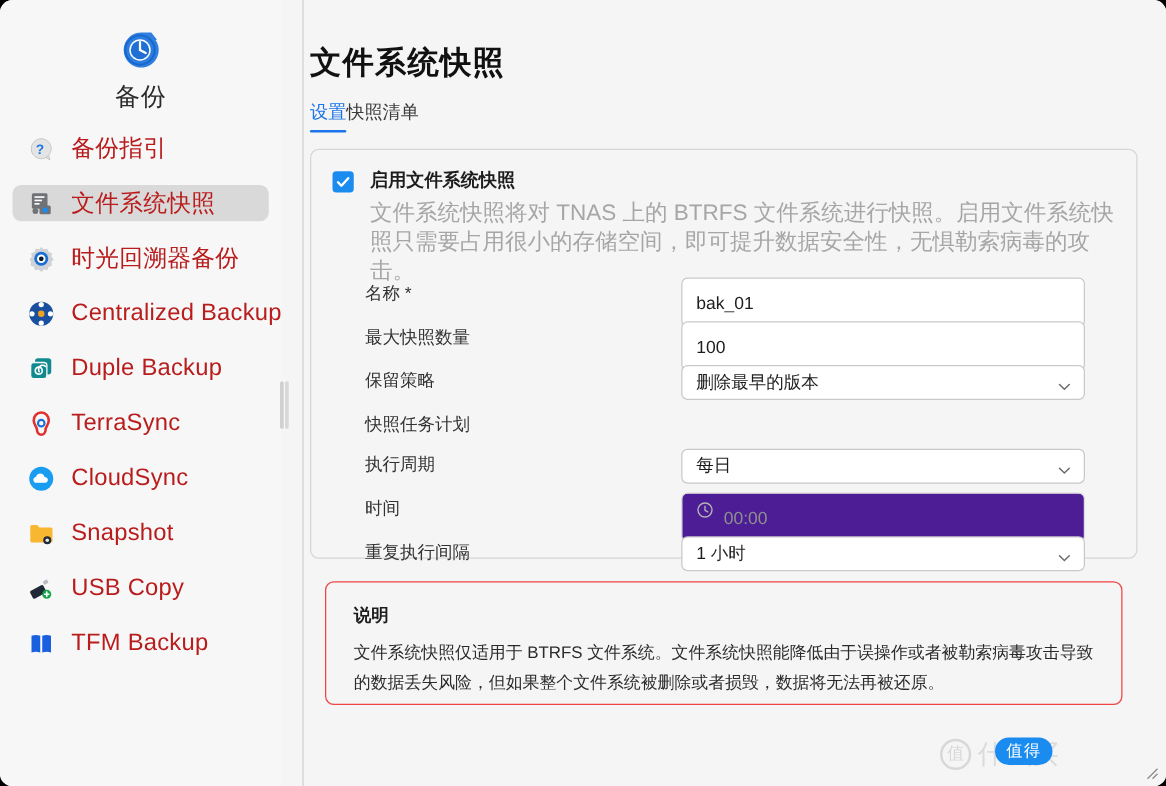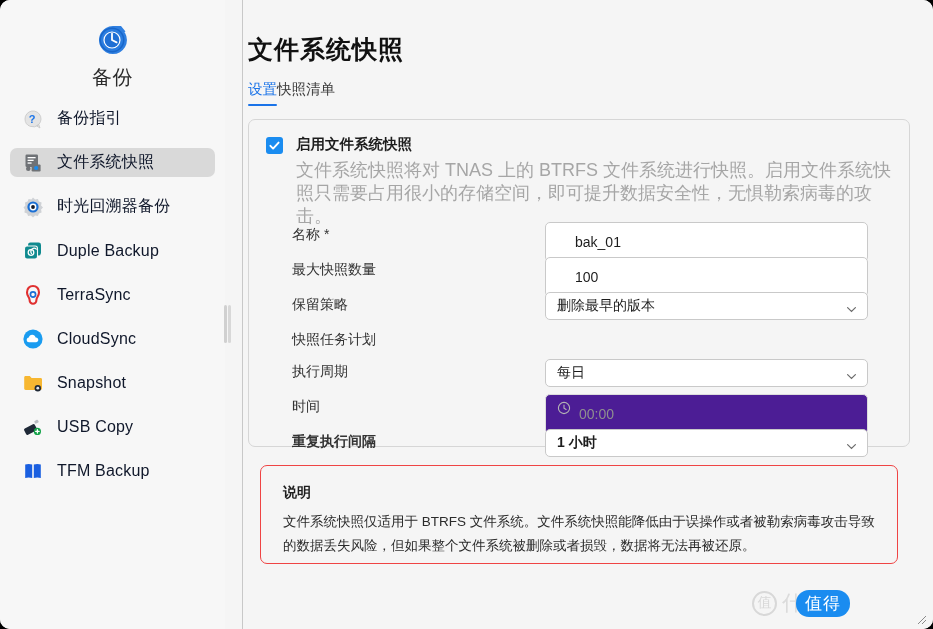--- a/index.html
+++ b/index.html
@@ -64,22 +64,22 @@
     cursor: default;
   }
   .nav-item.active { background: #d9d9d9; }
   .nav-ico {
     width: 22px; height: 22px;
     margin-right: 13px;
     flex: 0 0 22px;
     position: relative;
   }
   .nav-label {
-    font-size: 16px;
-    color: #0f172a;
+    font-size: 19px;
+    color: #b91c1c;
     white-space: nowrap;
     letter-spacing: .2px;
   }
 
   
   #side-scroll {
     position: absolute;
     left: 224px; top: 305px;
     width: 3px; height: 38px;
     background: #d0d0d0;
@@ -229,21 +229,21 @@
     width: 323px;
     height: 28px;
   }
   .txt-input {
     width: 100%; height: 40px;
     border: 1px solid #c9c9c9;
     border-radius: 5px;
     background: #ffffff;
     font-size: 14px;
     color: #1d1d1d;
-    padding: 0 29px;
+    padding: 0 11px;
     font-family: "Liberation Sans", sans-serif;
     outline: none;
   }
   .txt-input.disabled {
     background: #4c1d95;
     color: #8f8f8f;
     border-color: #dcdcdc;
     padding-left: 33px;
   }
   .clock-ico {
@@ -320,21 +320,21 @@
     font-size: 21px;
     color: #d9d9d9;
     letter-spacing: 1px;
     position: relative;
   }
   #wm-badge {
     position: absolute;
     left: 796px; top: 590px;
     background: #1a8cf0;
     color: #ffffff;
-    font-size: 17px;
+    font-size: 13px;
     border-radius: 13px;
     padding: 2px 9px;
     letter-spacing: 1px;
   }
   #resize-grip {
     position: absolute;
     right: 6px; bottom: 6px;
     width: 12px; height: 12px;
   }
 </style>
@@ -392,20 +392,33 @@
           <svg width="22" height="22" viewBox="0 0 22 22">
             <path d="M11 1.5l2.1 1.9 2.8-.5 1 2.7 2.7 1-.5 2.8 1.9 2.1-1.9 2.1.5 2.8-2.7 1-1 2.7-2.8-.5-2.1 1.9-2.1-1.9-2.8.5-1-2.7-2.7-1 .5-2.8L1.5 11.5l1.9-2.1-.5-2.8 2.7-1 1-2.7 2.8.5z" fill="#cfd2d6"></path>
             <circle cx="11" cy="11" r="5.6" fill="#1a6fd4"></circle>
             <circle cx="11" cy="11" r="3.4" fill="#ffffff"></circle>
             <circle cx="11" cy="11" r="1.9" fill="#111827"></circle>
           </svg>
         </span>
         <span class="nav-label">时光回溯器备份</span>
       </div>
 
+      <div class="nav-item">
+        <span class="nav-ico">
+          <svg width="22" height="22" viewBox="0 0 22 22">
+            <circle cx="11" cy="11" r="9.6" fill="#1a4fa0"></circle>
+            <circle cx="11" cy="11" r="2.6" fill="#f0a020"></circle>
+            <circle cx="11" cy="3.6" r="2.1" fill="#ffffff"></circle>
+            <circle cx="11" cy="18.4" r="2.1" fill="#ffffff"></circle>
+            <circle cx="3.6" cy="11" r="2.1" fill="#ffffff"></circle>
+            <circle cx="18.4" cy="11" r="2.1" fill="#ffffff"></circle>
+          </svg>
+        </span>
+        <span class="nav-label">Centralized Backup</span>
+      </div>
 
       <div class="nav-item">
         <span class="nav-ico">
           <svg width="22" height="22" viewBox="0 0 22 22">
             <rect x="6" y="2.5" width="13" height="13" rx="2.4" fill="#0f8a8f"></rect>
             <rect x="2.5" y="6" width="13" height="13" rx="2.4" fill="#0f8a8f" stroke="#f7f7f7" stroke-width="1.1"></rect>
             <path d="M9 10.5a3.2 3.2 0 0 1 5.3-1.4M9.4 13.4a3.2 3.2 0 0 1-.4-2.9" stroke="#ffffff" stroke-width="1.3" fill="none" stroke-linecap="round"></path>
             <circle cx="9" cy="12.5" r="2.8" fill="none" stroke="#ffffff" stroke-width="1.3"></circle>
           </svg>
         </span>
@@ -566,21 +579,21 @@
           <span class="clock-ico">
             <svg width="14" height="14" viewBox="0 0 14 14">
               <circle cx="7" cy="7" r="5.6" fill="none" stroke="#b4b4b4" stroke-width="1.1"></circle>
               <path d="M7 4v3.2l2.1 1.3" stroke="#b4b4b4" stroke-width="1.1" fill="none" stroke-linecap="round"></path>
             </svg>
           </span>
           <input class="txt-input disabled" type="text" disabled="" value="00:00" style="">
         </span>
       </div>
 
-      <div class="field-row" style="top:309px;font-weight:bold;">
+      <div class="field-row" style="top:309px;">
         <span class="field-label">重复执行间隔</span>
         <span class="field-ctl">
           <span class="sel-box">
             <span>1 小时</span>
             <span class="chev">
               <svg width="11" height="11" viewBox="0 0 11 11">
                   <path d="M1.6 3.6L5.5 7.4 9.4 3.6" stroke="#6b6b6b" stroke-width="1.2" fill="none" stroke-linecap="round"></path>
                 </svg>
             </span>
           </span>

